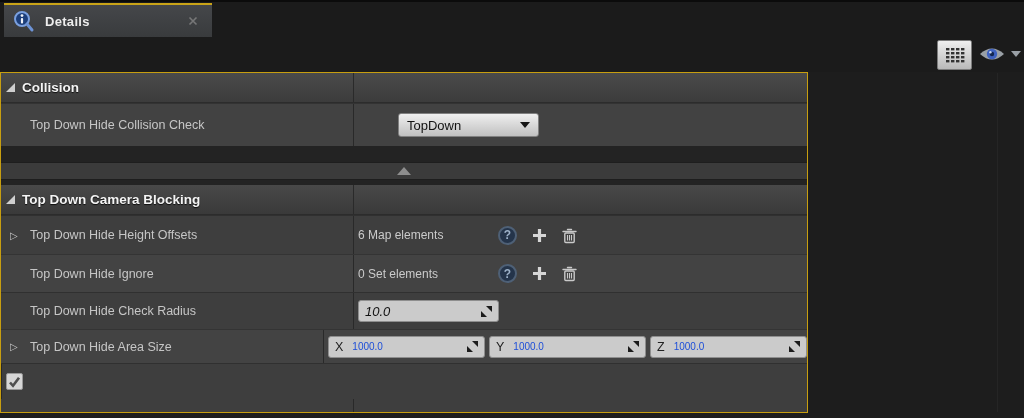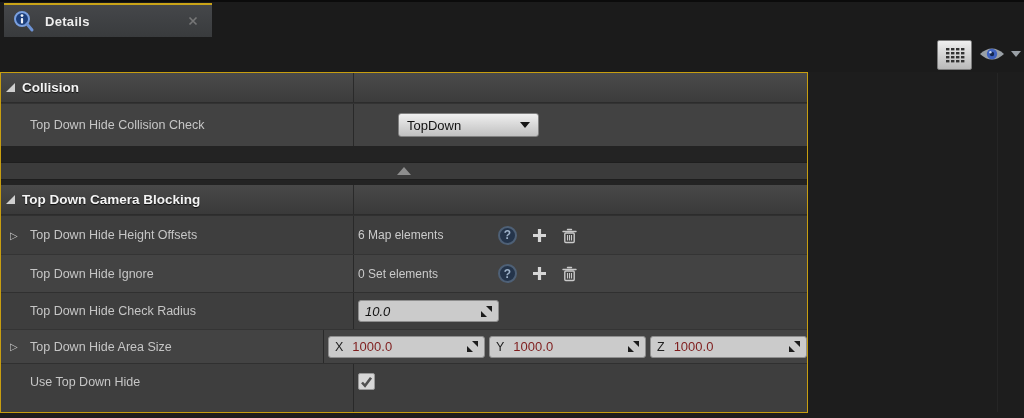--- a/index.html
+++ b/index.html
@@ -68,21 +68,21 @@
             cursor:pointer; }
 
   .spinbox { width:141px; height:22px; background:#cbcbcb; border:1px solid #8e8e8e; border-radius:3px;
              display:flex; align-items:center; padding:0 6px; cursor:ew-resize; }
   .spin-val { color:#121212; font-size:13px; flex:1;font-style:italic; }
 
   .vec-wrap { display:flex; gap:4px; }
   .vec-field { width:157px; height:22px; background:#cbcbcb; border:1px solid #8e8e8e; border-radius:3px;
                display:flex; align-items:center; padding:0 6px; cursor:text; }
   .axis { color:#222; font-size:12.5px; margin-right:9px; }
-  .vec-val { color:#7f1d1d; font-size:13px; flex:1; }
+  .vec-val { color:#1d4ed8; font-size:10px; flex:1; }
 
   .checkbox { width:17px; height:17px; background:#d6d6d6; border:1px solid #989898; border-radius:2px;
               display:flex; align-items:center; justify-content:center; cursor:pointer; }
 
   .filler { flex:1; background:#3e3e3e; display:flex; }
   .filler .fl { width:352px; } .filler .fr { flex:1; border-left:1px solid #292929; }
 </style>
 </head>
 <body>
 
@@ -278,23 +278,20 @@
                 <path d="M11 0 L11 6 L5 0 Z"></path>
                 <path d="M0 11 L6 11 L0 5 Z"></path>
               </svg>
           </span>
         </div>
       </div>
     </div>
   </div>
 
   <div class="prow" style="height:36px;background:#3e3e3e">
-    <div class="cell-l">
-      <span class="row-label">Use Top Down Hide</span>
-    </div>
     <div class="cell-r">
       <div class="checkbox">
         <span style="display:flex">
           <svg width="13" height="12" viewBox="0 0 13 12">
               <path d="M2 6.5 L5 9.8 L11 1.8" fill="none" stroke="#4f4f4f" stroke-width="2.6"></path>
             </svg>
         </span>
       </div>
     </div>
   </div>

